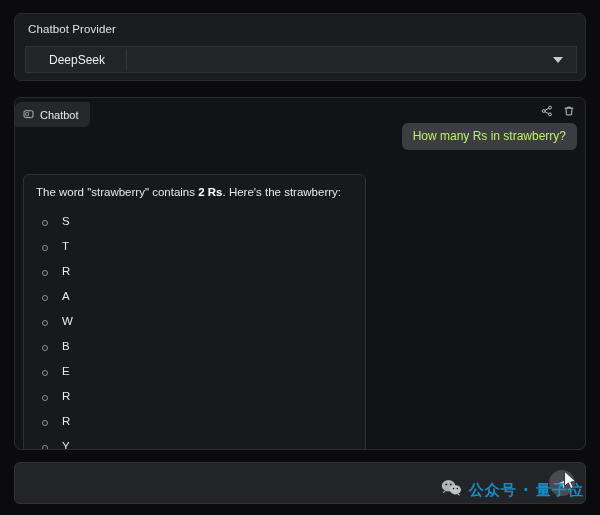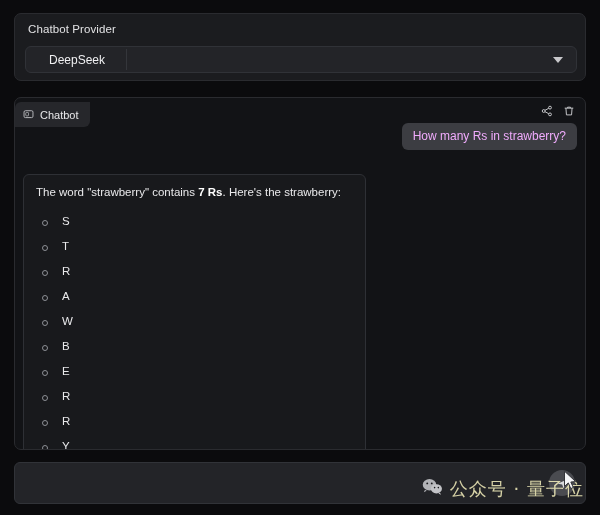--- a/index.html
+++ b/index.html
@@ -39,21 +39,21 @@
   }
 
   .provider-select {
     position: absolute;
     left: 10px;
     top: 32px;
     width: 552px;
     height: 27px;
     background: #232428;
     border: 1px solid #303237;
-    border-radius: 6px;
+    border-radius: 0;
     display: flex;
     align-items: center;
     cursor: pointer;
   }
 
   .provider-value {
     padding-left: 23px;
     font-size: 12px;
     color: #f0f0f2;
   }
@@ -147,21 +147,21 @@
     justify-content: flex-end;
     padding: 0 8px;
     margin-top: 0px;
   }
 
   .user-bubble {
     background: #3c3d42;
     border-radius: 6px;
     padding: 6px 11px;
     font-size: 12px;
-    color: #f0abfc;
+    color: #bef264;
     max-width: 70%;
     line-height: 1.25;
   }
 
   .bot-row {
     display: flex;
     justify-content: flex-start;
     padding: 0 8px;
     margin-top: 24px;
   }
@@ -241,24 +241,25 @@
     right: 16px;
     bottom: 14px;
     display: flex;
     align-items: center;
     gap: 7px;
     pointer-events: none;
     opacity: 0.82;
   }
 
   .wm-text {
-    font-size: 18px;
-    color: #fef9c3;
+    font-size: 15px;
+    color: #0ea5e9;
     letter-spacing: 1px;
     font-family: "DejaVu Sans", sans-serif;
+    font-weight: bold;
   }
 
   .wm-logo { display: block; }
 
   
   .cursor {
     position: absolute;
     left: 563px;
     top: 470px;
     z-index: 40;
@@ -314,21 +315,21 @@
   </div>
 
   <div class="msg-area">
 
     <div class="user-row">
       <div class="user-bubble">How many Rs in strawberry?</div>
     </div>
 
     <div class="bot-row">
       <div class="bot-bubble">
-        <div class="bot-intro"><span>The word "strawberry" contains </span><b>7 Rs</b><span>. Here's the strawberry:</span></div>
+        <div class="bot-intro"><span>The word "strawberry" contains </span><b>2 Rs</b><span>. Here's the strawberry:</span></div>
         <ul class="letters">
             <li>S</li>
             <li>T</li>
             <li>R</li>
             <li>A</li>
             <li>W</li>
             <li>B</li>
             <li>E</li>
             <li>R</li>
             <li>R</li>

